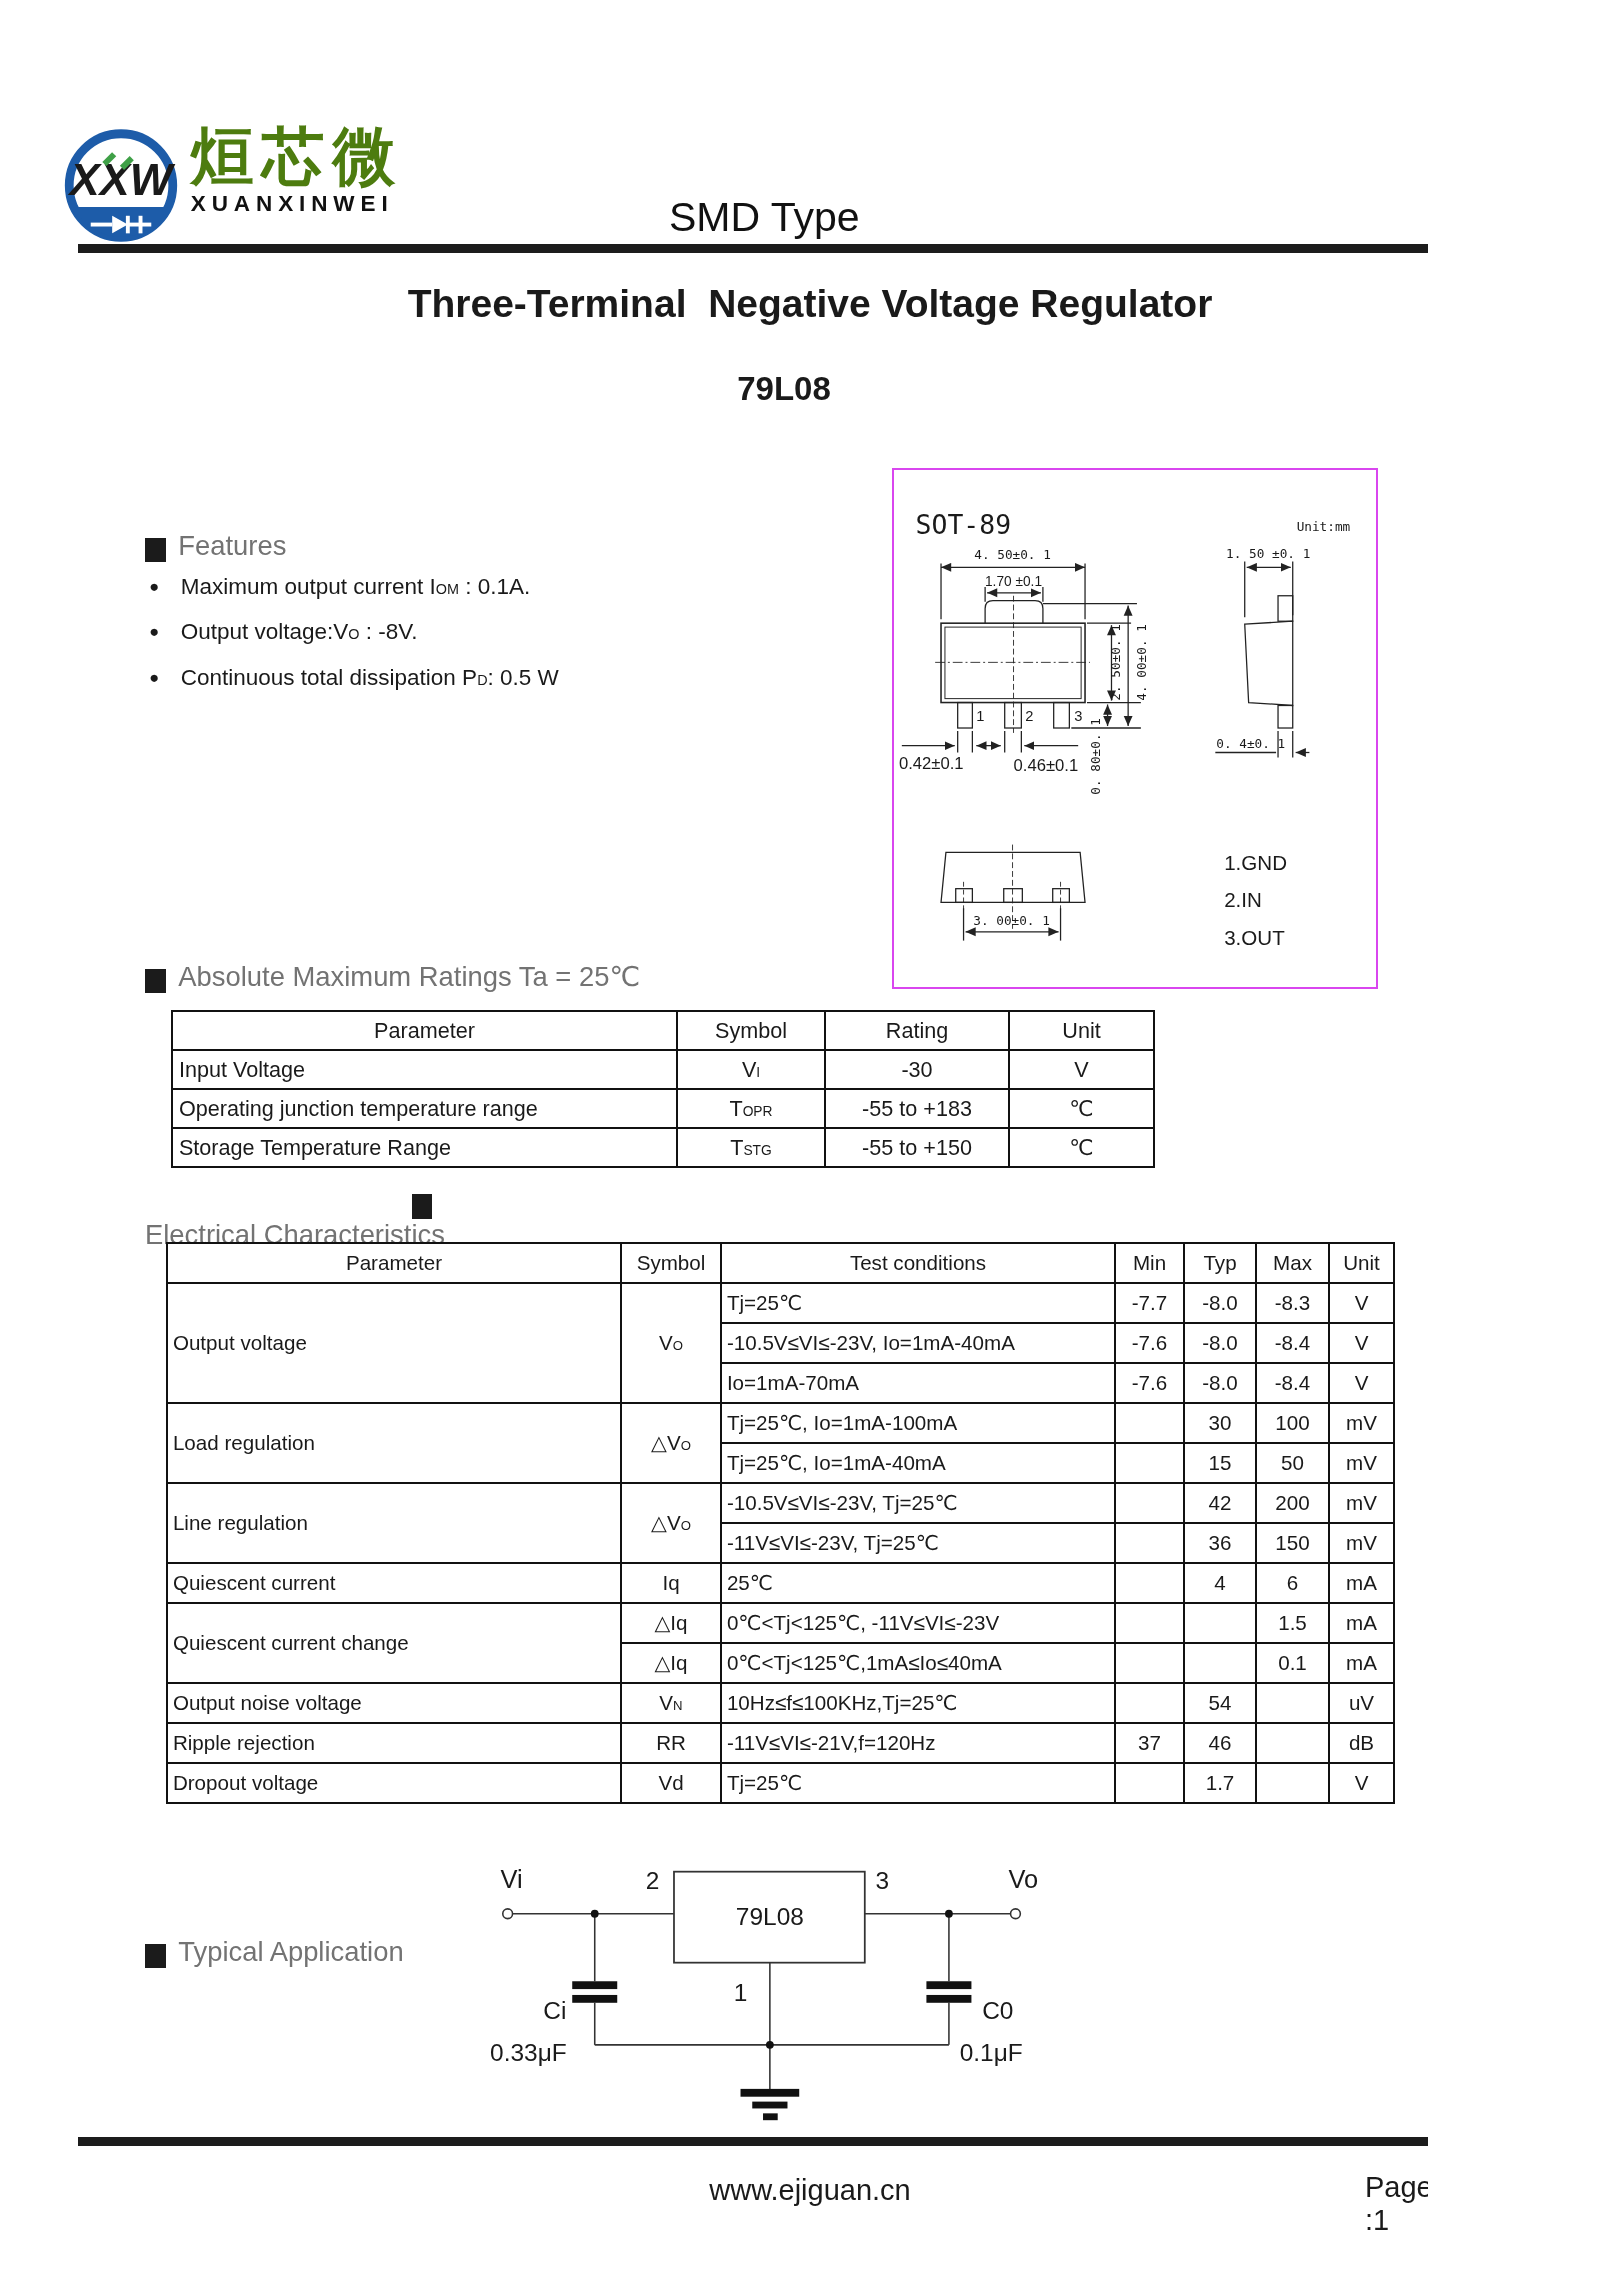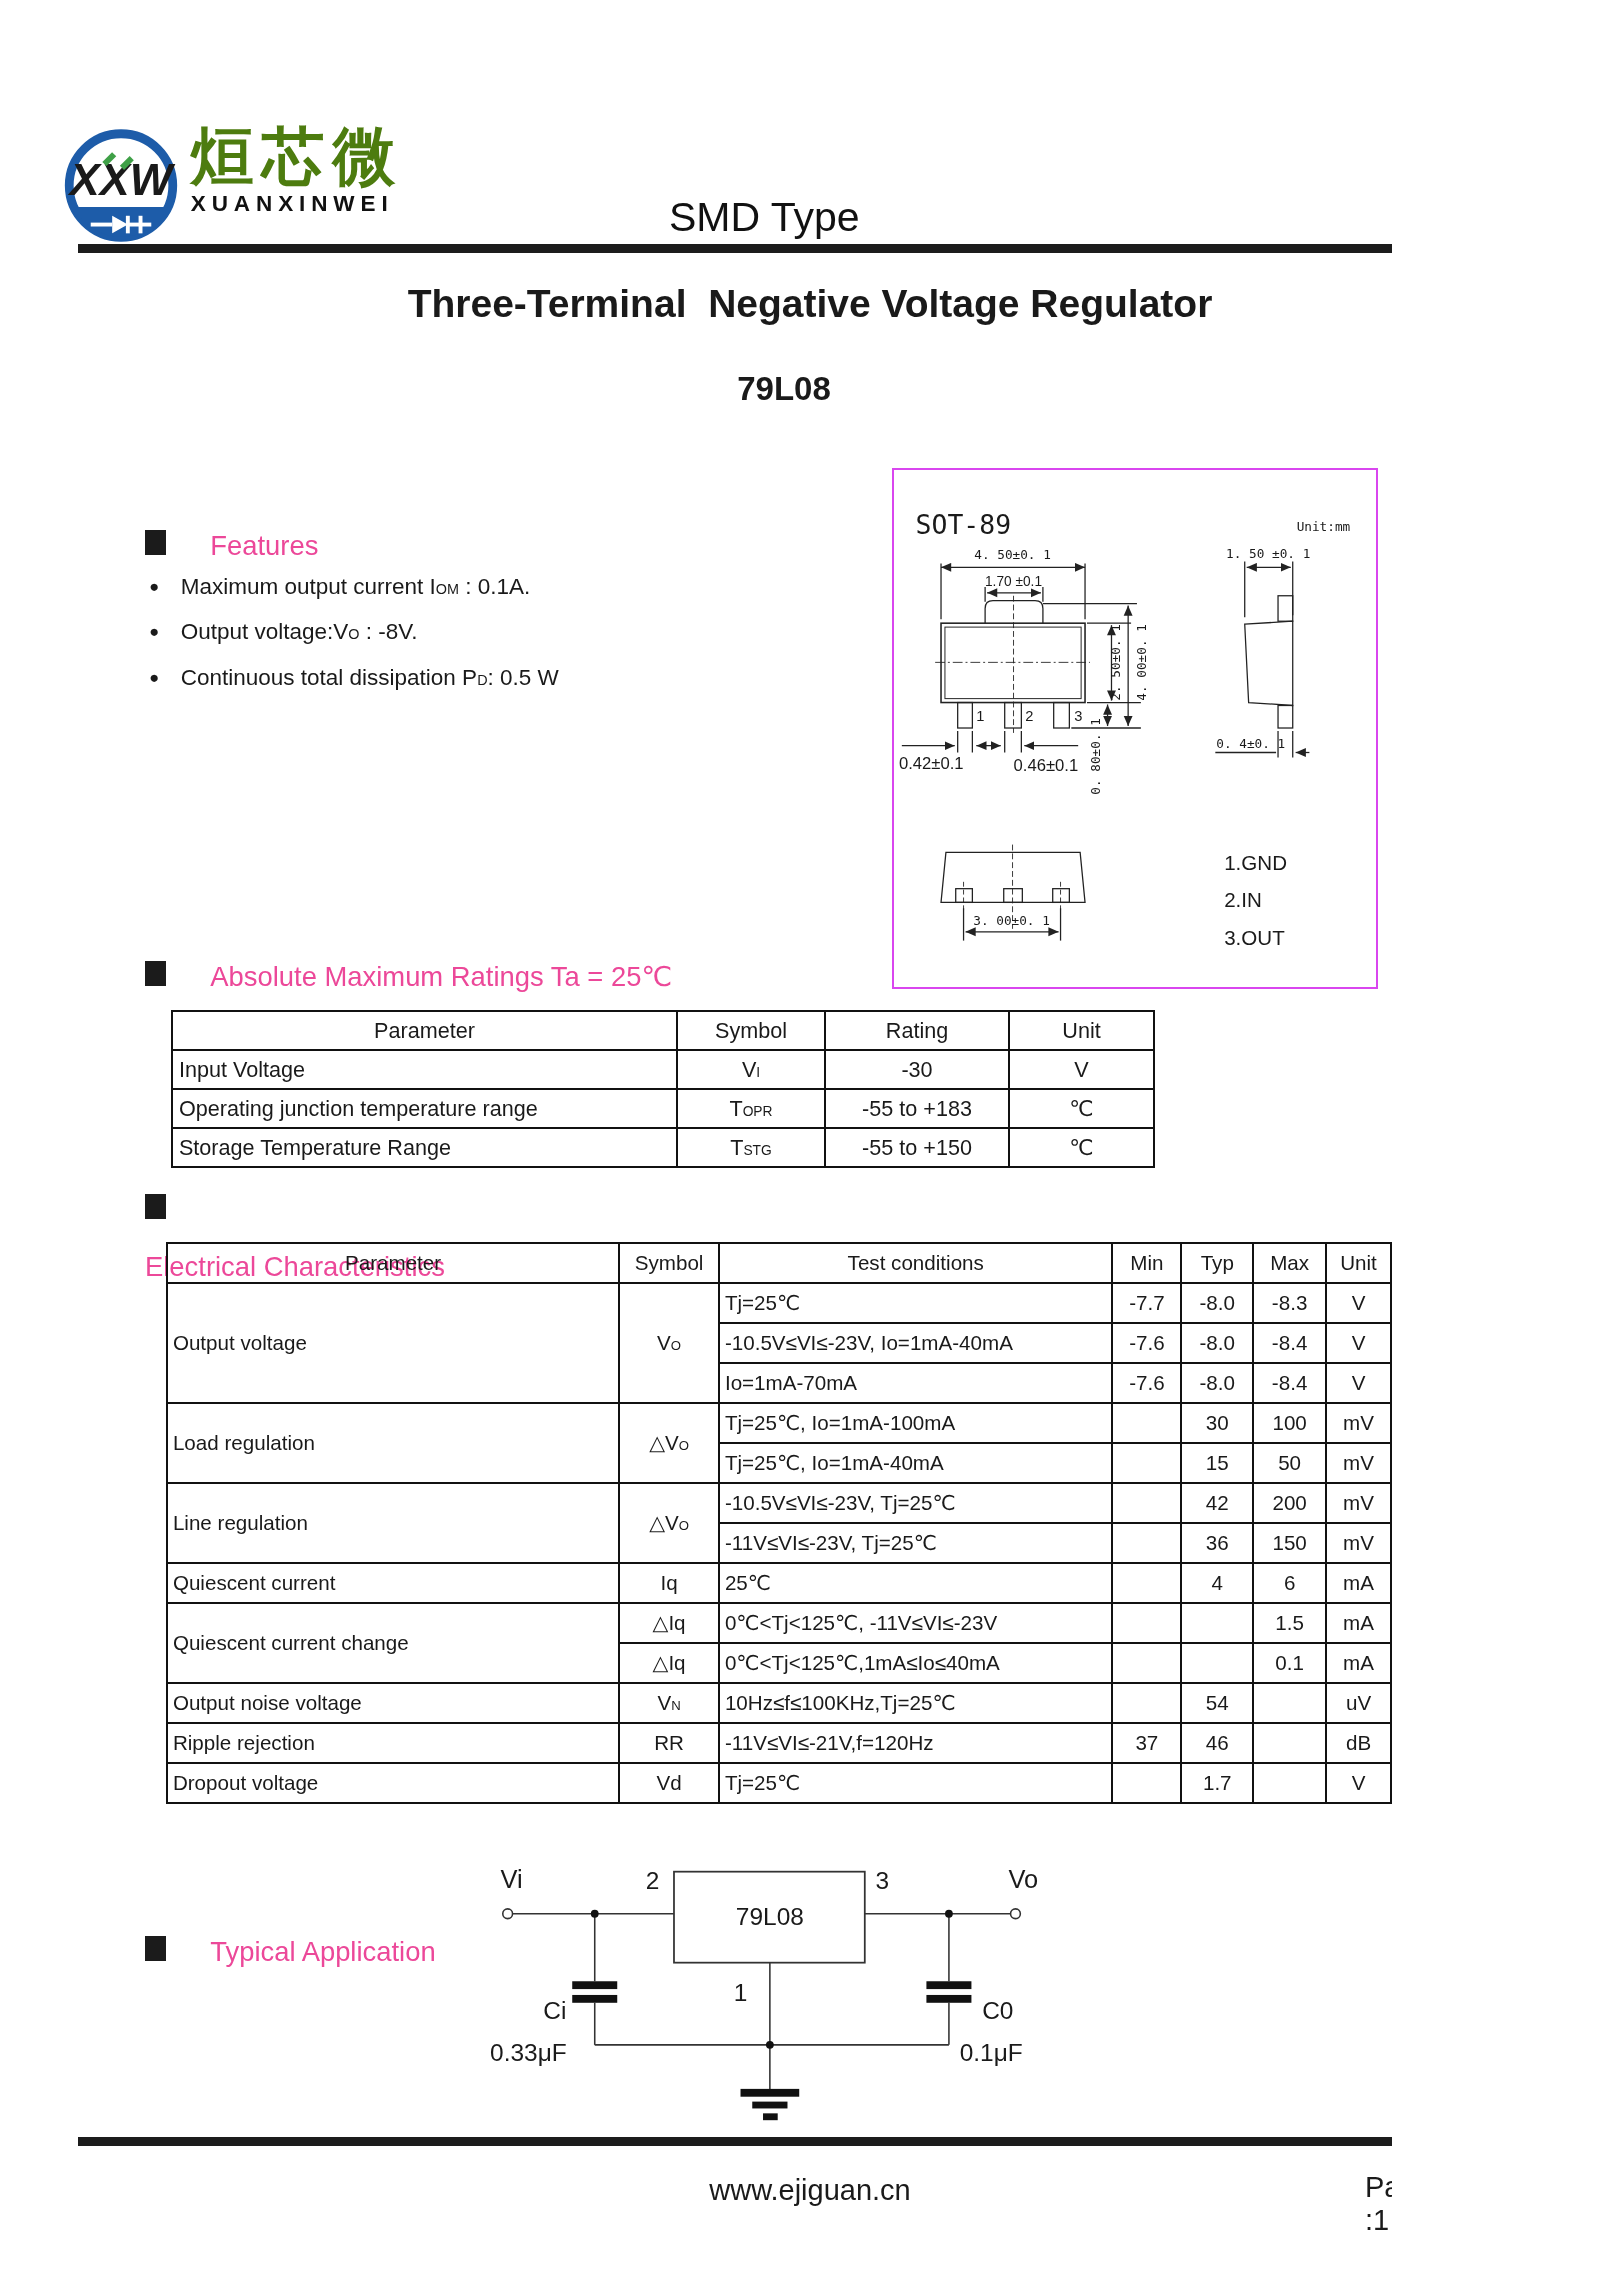--- a/index.html
+++ b/index.html
@@ -1,33 +1,33 @@
 <!DOCTYPE html>
 <html><head>
 <meta charset="utf-8">
 <style>
   html,body{margin:0;padding:0;background:#ffffff;}
   #page{position:relative;width:1392px;height:2293px;background:#fff;
-        font-family:"Liberation Sans","DejaVu Sans",sans-serif;color:#1a1a1a;overflow:hidden;}
+        font-family:"Liberation Sans","DejaVu Sans",sans-serif;color:#1a1a1a;overflow:hidden;padding-left:36px;}
   .abs{position:absolute;}
   
   #logo{left:61px;top:123px;display:flex;align-items:flex-start;}
   #logo-text{margin-left:9.8px;}
   #logo-cn{font-size:63px;font-weight:bold;letter-spacing:7.8px;line-height:1.05;color:#4d7c0f;}
   #logo-en{font-size:22.5px;font-weight:bold;letter-spacing:5.9px;color:#111;margin-top:2px;}
   #smd-type{left:669px;top:194px;font-size:41px;color:#111;}
   #ic-label{left:1454px;top:192px;font-size:45px;color:#111;}
   .rule{left:78px;width:1453px;height:8.8px;background:#1c1c1c;}
   #rule-top{top:244px;}
   #rule-bottom{top:2137px;}
   
   #doc-title{left:0;top:282px;width:1620px;text-align:center;font-size:39px;font-weight:bold;white-space:pre;}
   #part-number{left:0;top:370px;width:1568px;text-align:center;font-size:33px;font-weight:bold;}
   
-  .sec-head{display:flex;align-items:flex-start;font-size:27.4px;color:#ec4899;gap:32px;}
+  .sec-head{display:flex;align-items:flex-end;font-size:27.4px;color:#737373;}
   .sec-sq{display:inline-block;width:20.6px;height:24.5px;background:#1b1b1b;margin-right:12.7px;flex:0 0 auto;}
   .sub{font-size:0.64em;}
   
   .feat-item{display:flex;align-items:center;font-size:22.5px;}
   .feat-dot{font-size:16.7px;margin-right:21.6px;}
   
   #pkg-box{left:892px;top:468px;width:482px;height:517px;border:2px solid #d946ef;}
   
   table{border-collapse:collapse;table-layout:fixed;}
   #amr-table{left:171px;top:1010px;border:2.9px solid #111;}

